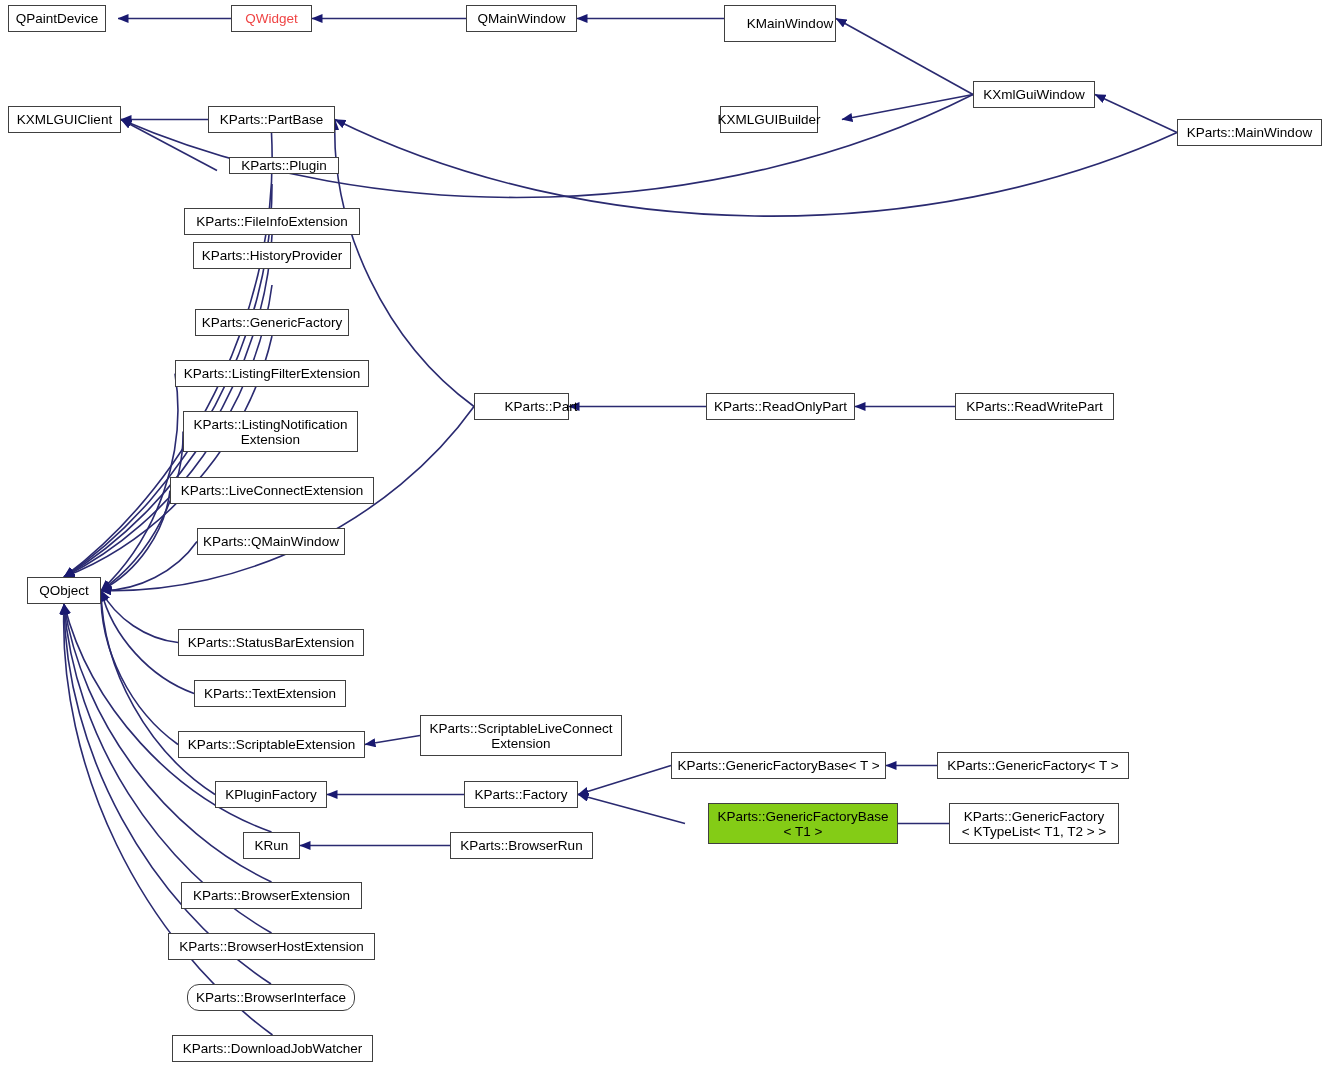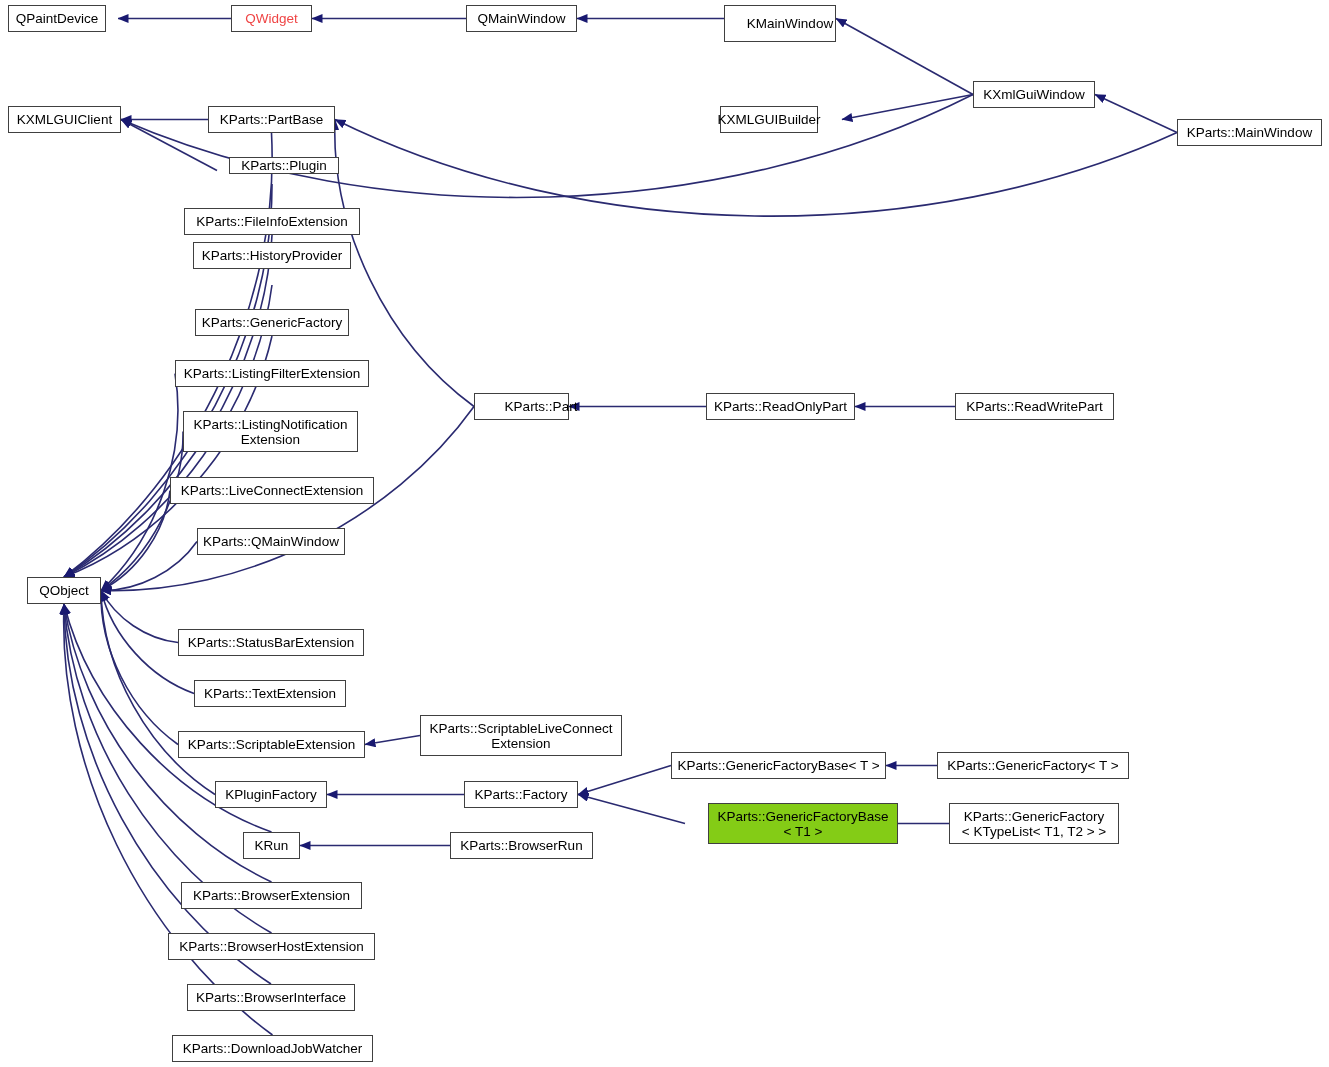--- a/index.html
+++ b/index.html
@@ -122,15 +122,15 @@
     <div class="node" style="left: 671px; top: 752px; width: 215px; height: 27px; border-color: rgb(64, 64, 64); background: rgb(255, 255, 255); color: rgb(0, 0, 0);">KParts::GenericFactoryBase&lt; T &gt;</div>
     <div class="node" style="left: 937px; top: 752px; width: 192px; height: 27px; border-color: rgb(64, 64, 64); background: rgb(255, 255, 255); color: rgb(0, 0, 0);">KParts::GenericFactory&lt; T &gt;</div>
     <div class="node" style="left: 685px; top: 803px; width: 190px; height: 41px; border-color: rgb(64, 64, 64); background: #84cc16; color: rgb(0, 0, 0); margin-left: 23px;">KParts::GenericFactoryBase
 &lt; T1 &gt;</div>
     <div class="node" style="left: 949px; top: 803px; width: 170px; height: 41px; border-color: rgb(64, 64, 64); background: rgb(255, 255, 255); color: rgb(0, 0, 0);">KParts::GenericFactory
 &lt; KTypeList&lt; T1, T2 &gt; &gt;</div>
     <div class="node" style="left: 243px; top: 832px; width: 57px; height: 27px; border-color: rgb(64, 64, 64); background: rgb(255, 255, 255); color: rgb(0, 0, 0);">KRun</div>
     <div class="node" style="left: 450px; top: 832px; width: 143px; height: 27px; border-color: rgb(64, 64, 64); background: rgb(255, 255, 255); color: rgb(0, 0, 0);">KParts::BrowserRun</div>
     <div class="node" style="left: 181px; top: 882px; width: 181px; height: 27px; border-color: rgb(64, 64, 64); background: rgb(255, 255, 255); color: rgb(0, 0, 0);">KParts::BrowserExtension</div>
     <div class="node" style="left: 168px; top: 933px; width: 207px; height: 27px; border-color: rgb(64, 64, 64); background: rgb(255, 255, 255); color: rgb(0, 0, 0);">KParts::BrowserHostExtension</div>
-    <div class="node" style="left: 187px; top: 984px; width: 168px; height: 27px; border-color: rgb(64, 64, 64); background: rgb(255, 255, 255); color: rgb(0, 0, 0);">KParts::BrowserInterface</div>
+    <div class="node" style="left: 187px; top: 984px; width: 168px; height: 27px; border-color: rgb(64, 64, 64); background: rgb(255, 255, 255); color: rgb(0, 0, 0); border-radius: 12px;">KParts::BrowserInterface</div>
     <div class="node" style="left: 172px; top: 1035px; width: 201px; height: 27px; border-color: rgb(64, 64, 64); background: rgb(255, 255, 255); color: rgb(0, 0, 0);">KParts::DownloadJobWatcher</div>
   </div>
 
 </body></html>

